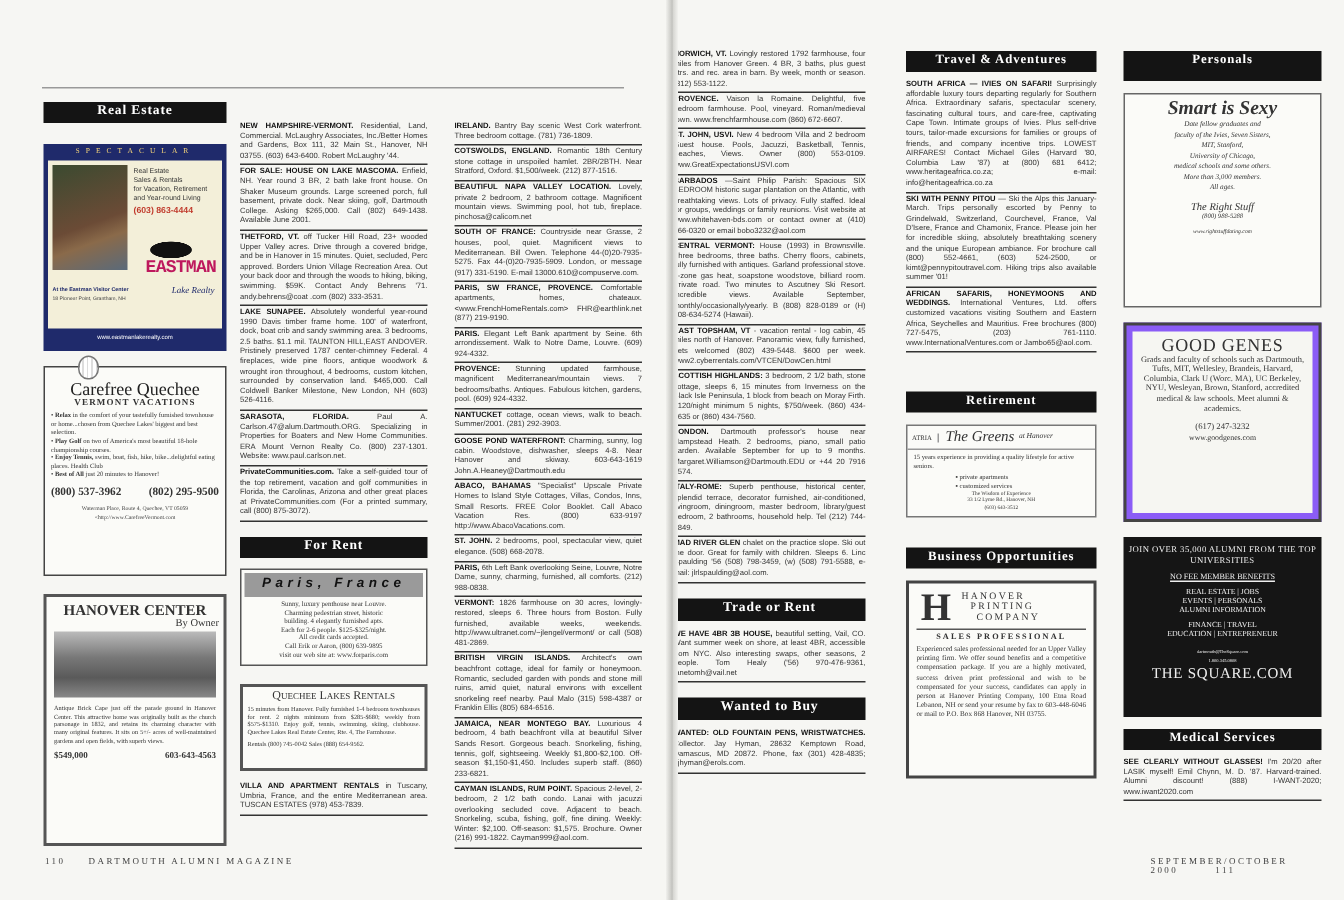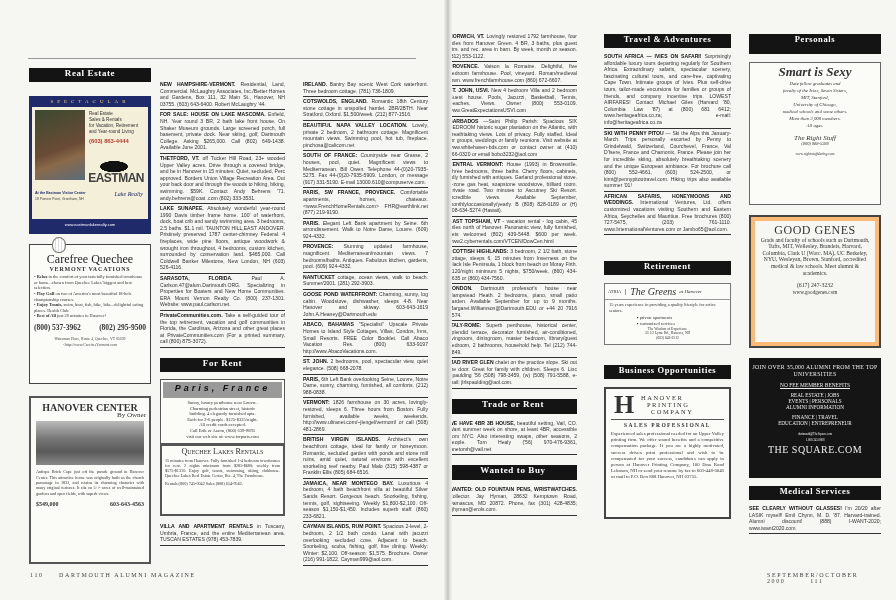--- a/index.html
+++ b/index.html
@@ -31,21 +31,21 @@
       <div style="background:#f3efd9;height:112px;position:relative">
         <div style="position:absolute;left:3px;top:3px;width:50px;height:70px;background:linear-gradient(160deg,#3b4a30,#6b4b36 55%,#8a6a4a 70%,#5a6a7a)"></div>
         <div style="position:absolute;left:57px;top:4px;width:60px;font-size:4.6px;line-height:6px;color:#333;font-family:'Liberation Sans Narrow','Liberation Sans',sans-serif">
           <div>Real Estate</div>
           <div>Sales &amp; Rentals</div>
           <div>for Vacation, Retirement</div>
           <div>and Year-round Living</div>
           <div style="color:#c0392b;font-weight:bold;font-size:5.8px;margin-top:3px">(603) 863-4444</div>
         </div>
         <div style="position:absolute;left:58px;top:50px;width:40px;height:16px;background:radial-gradient(ellipse at 60% 60%,#111 40%,transparent 42%);"></div>
-        <div style="position:absolute;right:4px;top:68px;font-family:Liberation Sans, sans-serif;font-weight:bold;font-size:12px;color:#404040;letter-spacing:-0.5px">EASTMAN</div>
+        <div style="position:absolute;right:4px;top:68px;font-family:Liberation Mono, monospace;font-weight:bold;font-size:12px;color:#be185d;letter-spacing:-0.5px">EASTMAN</div>
         <div style="position:absolute;right:5px;top:84px;font-family:'Liberation Serif',serif;font-style:italic;font-size:6px;color:#1f2a6b">Lake Realty</div>
         <div style="position:absolute;left:3px;top:83px;font-size:3.6px;font-weight:bold;color:#1f2a6b">At the Eastman Visitor Center</div>
         <div style="position:absolute;left:3px;top:89px;font-size:3.4px;color:#444">18 Pioneer Point, Grantham, NH</div>
       </div>
       <div style="color:#fff;font-size:4px;text-align:center;margin-top:3px">www.eastmanlakerealty.com</div>
     </div>
 
     <div class="box" style="margin-top:10px;height:140px;padding:3px 4px;font-family:'Liberation Serif',serif;position:relative;border:1.5px solid #444">
       <div style="position:absolute;left:22px;top:-8px;width:14px;height:16px;border-radius:50% 50% 45% 45%;border:1px solid #777;background:repeating-linear-gradient(90deg,#fff 0 2px,#ddd 2px 3px)"></div>
       <div style="font-size:12px;text-align:center;margin-top:8px;color:#222">Carefree Quechee</div>
@@ -92,21 +92,21 @@
       <div style="font-size:4.6px;line-height:5.6px;text-align:center;margin-top:2px">
         <div>Sunny, luxury penthouse near Louvre.</div>
         <div>Charming pedestrian street, historic</div>
         <div>building. 4 elegantly furnished apts.</div>
         <div>Each for 2-6 people. $125-$325/night.</div>
         <div>All credit cards accepted.</div>
         <div>Call Erik or Aaron, (800) 639-9895</div>
         <div>visit our web site at: www.forparis.com</div>
       </div>
     </div>
-    <div class="box" style="margin-top:0;border:2px solid #555;padding:3px;font-family:'Liberation Serif',serif;height:72px">
+    <div class="box" style="margin-top:12px;border:2px solid #555;padding:3px;font-family:'Liberation Serif',serif;height:58px">
       <div style="font-size:8px;text-align:center;font-variant:small-caps;margin-bottom:2px">Quechee Lakes Rentals</div>
       <div style="font-size:4.2px;line-height:5.3px;text-align:justify">15 minutes from Hanover. Fully furnished 1-4 bedroom townhouses for rent. 2 nights minimum from $285-$680; weekly from $575-$1310. Enjoy golf, tennis, swimming, skiing, clubhouse. Quechee Lakes Real Estate Center, Rte. 4, The Farmhouse.</div>
       <div style="font-size:4.2px;margin-top:2px">Rentals (800) 745-0042 Sales (888) 654-9562.</div>
     </div>
     <div class="ad" style="margin-top:6px"><b>VILLA AND APARTMENT RENTALS</b> <span>in Tuscany, Umbria, France, and the entire Mediterranean area. TUSCAN ESTATES (978) 453-7839.</span></div>
   </div>
 
   <div class="col" style="left:303px;top:80px;width:125px">
     <div class="ad"><b>IRELAND.</b> <span>Bantry Bay scenic West Cork waterfront. Three bedroom cottage. (781) 736-1809.</span></div>
     <div class="ad"><b>COTSWOLDS, ENGLAND.</b> <span>Romantic 18th Century stone cottage in unspoiled hamlet. 2BR/2BTH. Near Stratford, Oxford. $1,500/week. (212) 877-1516.</span></div>
@@ -206,21 +206,21 @@
         <div>University of Chicago,</div>
         <div>medical schools and some others.</div>
         <div>More than 3,000 members.</div>
         <div>All ages.</div>
       </div>
       <div style="font-size:7px;font-weight:normal;margin-top:6px">The Right Stuff</div>
       <div style="font-size:4.4px">(800) 988-5288</div>
       <div style="font-size:3.8px;margin-top:3px">www.rightstuffdating.com</div>
     </div>
 
-    <div style="margin-top:10px;height:133px;border:2px solid #444;background:#fdba74;padding:4px">
+    <div style="margin-top:10px;height:133px;border:2px solid #444;background:#8b5cf6;padding:4px">
       <div style="background:#f6f6f2;height:121px;text-align:center;font-family:'Liberation Serif',serif;padding-top:6px">
         <div style="font-size:12px;letter-spacing:.5px;color:#333">GOOD GENES</div>
         <div style="font-size:5.6px;line-height:6.6px;padding:3px 4px;color:#333">Grads and faculty of schools such as Dartmouth, Tufts, MIT, Wellesley, Brandeis, Harvard, Columbia, Clark U (Worc. MA), UC Berkeley, NYU, Wesleyan, Brown, Stanford, accredited medical &amp; law schools. Meet alumni &amp; academics.</div>
         <div style="font-size:5.8px;margin-top:3px">(617) 247-3232</div>
         <div style="font-size:5.2px">www.goodgenes.com</div>
       </div>
     </div>
 
     <div style="margin-top:10px;height:120px;background:#151515;color:#eee;text-align:center;font-family:'Liberation Serif',serif;padding:6px 3px">
       <div style="font-size:5.8px;line-height:7px;letter-spacing:.3px">JOIN OVER 35,000 ALUMNI FROM THE TOP UNIVERSITIES</div>

